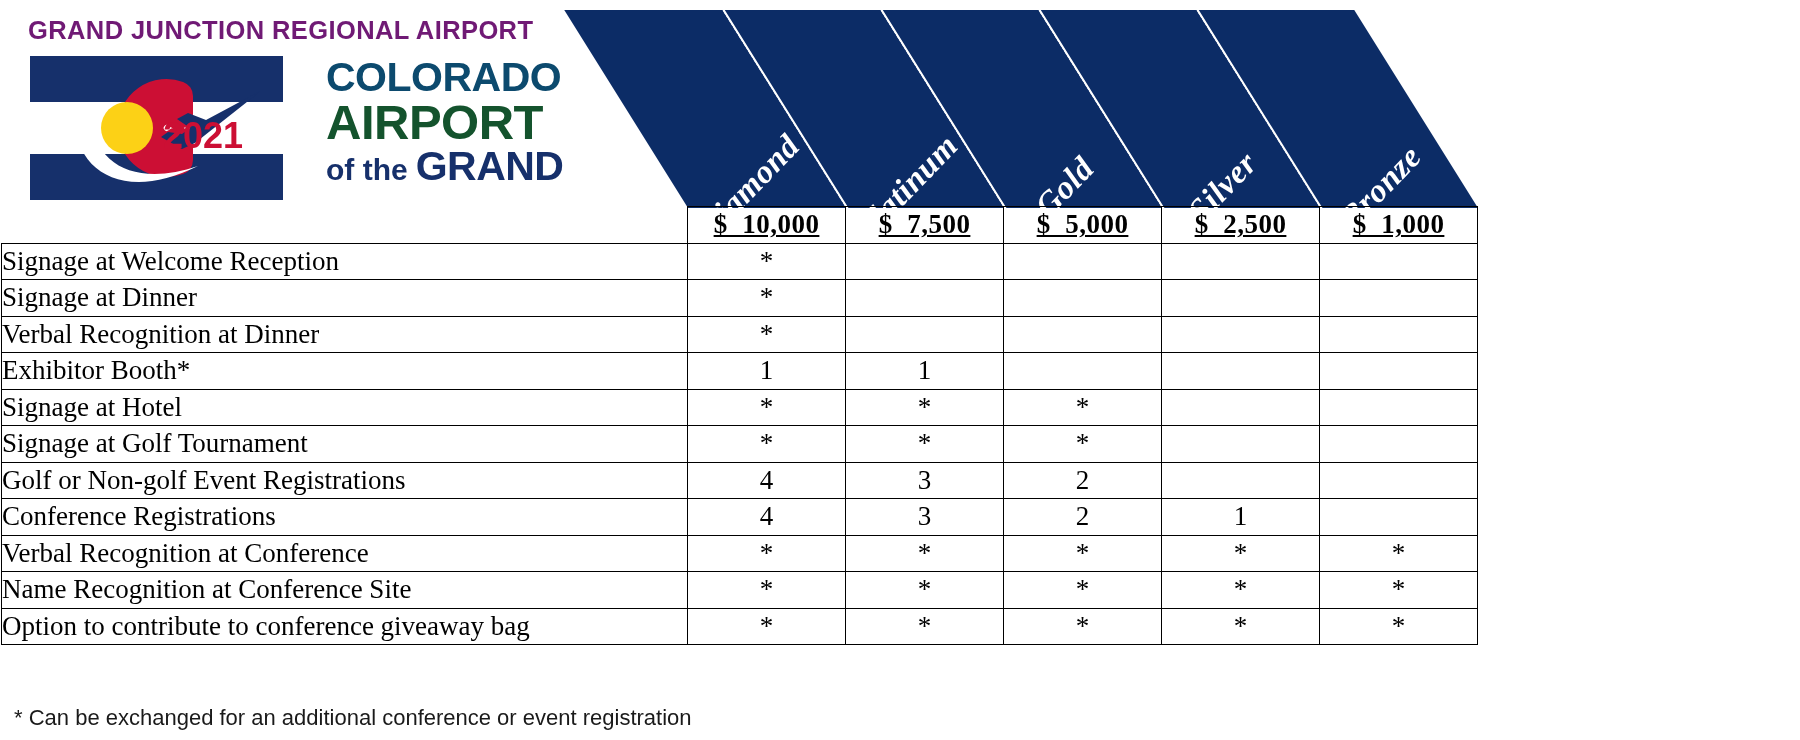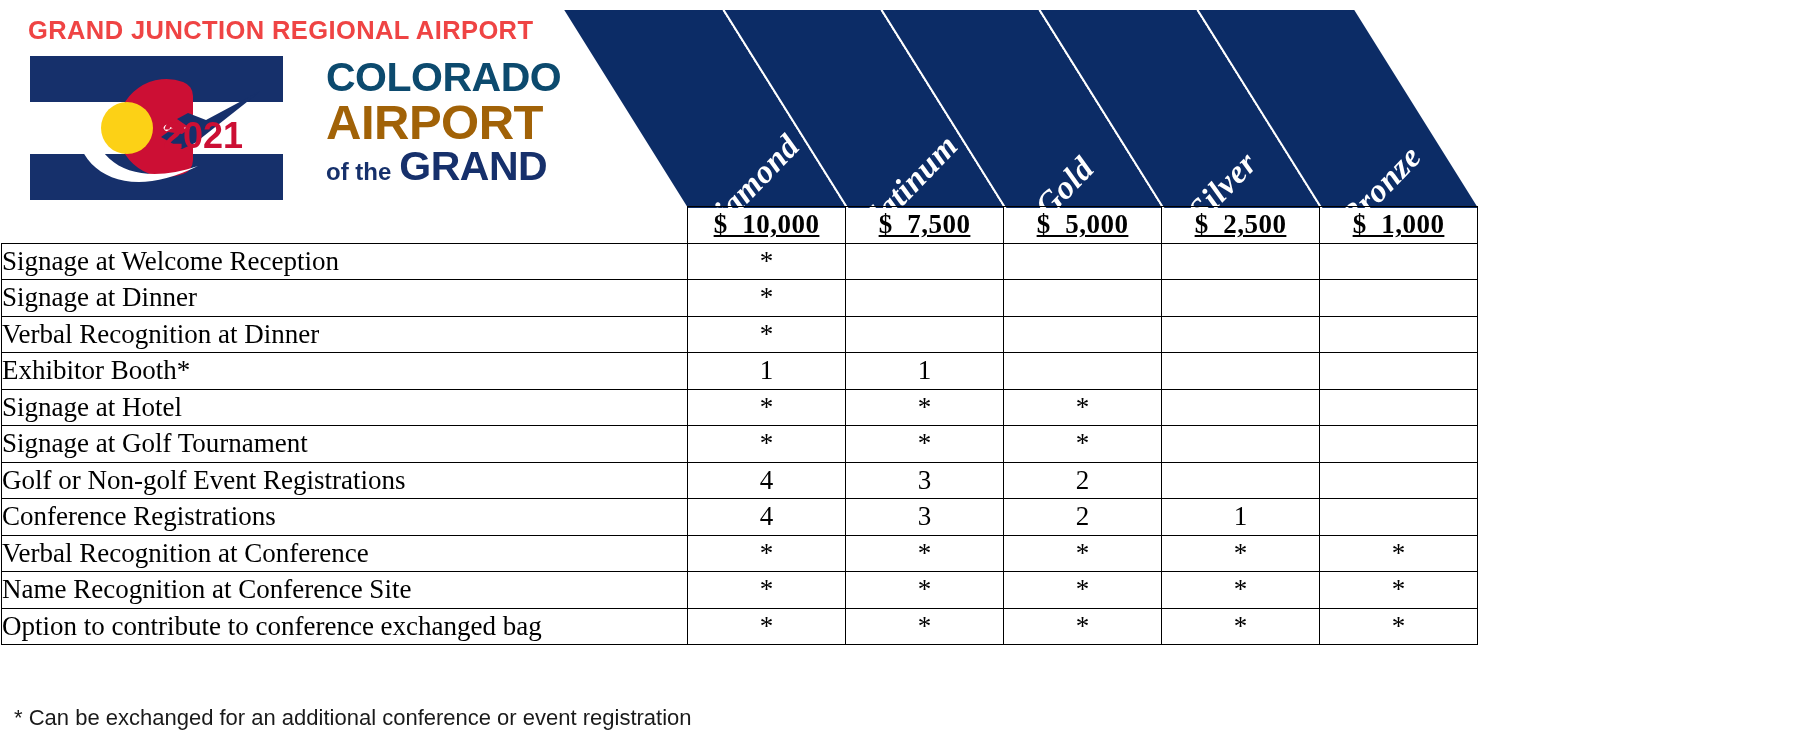--- a/index.html
+++ b/index.html
@@ -24,21 +24,21 @@
     height: 200px;
   }
   #airport-name {
     position: absolute;
     left: 14px;
     top: 8px;
     font-family: "Liberation Sans", "DejaVu Sans", sans-serif;
     font-weight: bold;
     font-size: 25.5px;
     letter-spacing: 0.4px;
-    color: #ef4444;
+    color: #701a75;
     white-space: nowrap;
   }
   #flag-mark {
     position: absolute;
     left: 16px;
     top: 48px;
     width: 253px;
     height: 112px;
   }
   #award-text {
@@ -47,23 +47,23 @@
     top: 50px;
     width: 270px;
   }
   .aw-line {
     font-family: "Liberation Sans", "DejaVu Sans", sans-serif;
     font-weight: bold;
     line-height: 0.97;
     white-space: nowrap;
   }
   #aw-colorado { font-size: 41px; color: #0c4a6e; letter-spacing: -0.5px; }
-  #aw-airport  { font-size: 49px; color: #a16207; letter-spacing: -0.5px; margin-top: 1px; }
+  #aw-airport  { font-size: 49px; color: #14532d; letter-spacing: -0.5px; margin-top: 1px; }
   #aw-year-row { margin-top: 1px; display: flex; align-items: baseline; gap: 8px; }
-  #aw-ofthe    { font-size: 24px; color: #16306b; }
+  #aw-ofthe    { font-size: 30px; color: #16306b; }
   #aw-year     { font-size: 41px; color: #16306b; letter-spacing: -0.5px; }
 
   
   #tier-banner {
     position: absolute;
     left: 688px;
     top: 10px;
     width: 912px;
     height: 198px;
   }
@@ -295,21 +295,21 @@
       </tr>
       <tr>
         <td class="benefit-cell">Name Recognition at Conference Site</td>
         <td class="value-cell">*</td>
         <td class="value-cell">*</td>
         <td class="value-cell">*</td>
         <td class="value-cell">*</td>
         <td class="value-cell">*</td>
       </tr>
       <tr>
-        <td class="benefit-cell">Option to contribute to conference exchanged bag</td>
+        <td class="benefit-cell">Option to contribute to conference giveaway bag</td>
         <td class="value-cell">*</td>
         <td class="value-cell">*</td>
         <td class="value-cell">*</td>
         <td class="value-cell">*</td>
         <td class="value-cell">*</td>
       </tr>
     </tbody>
 </table>
 
 <div id="footnote">* Can be exchanged for an additional conference or event registration</div>

